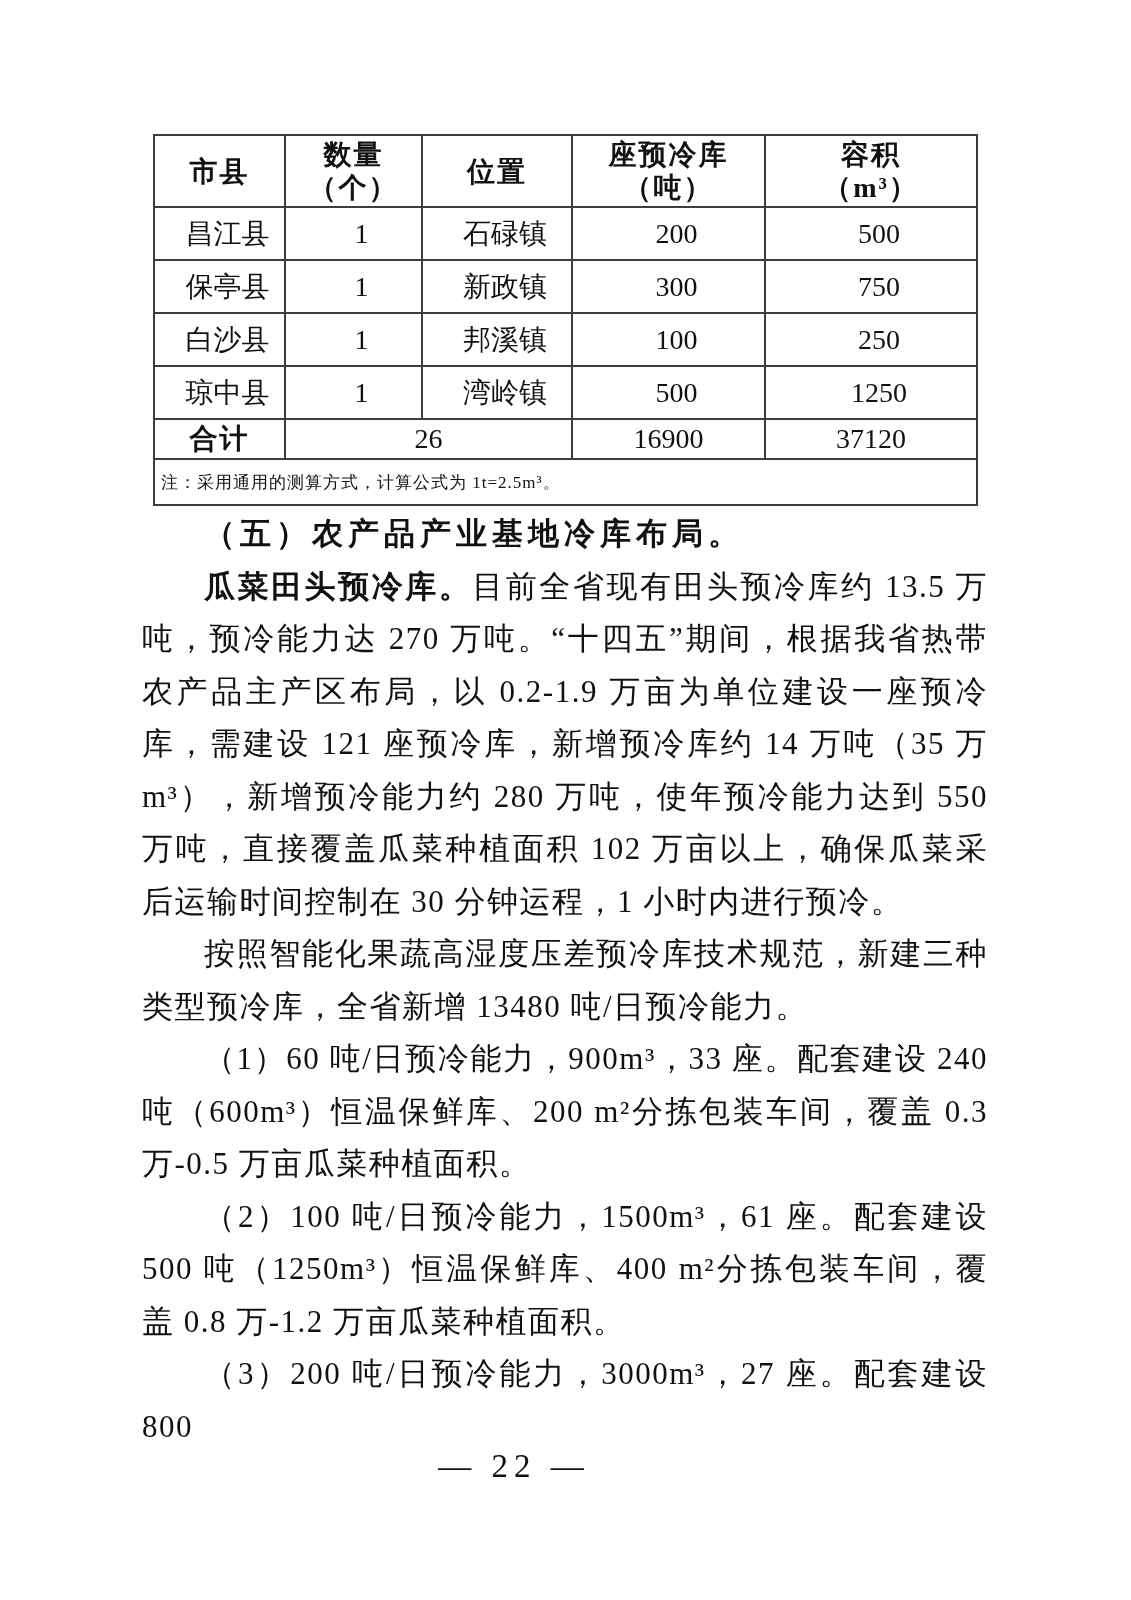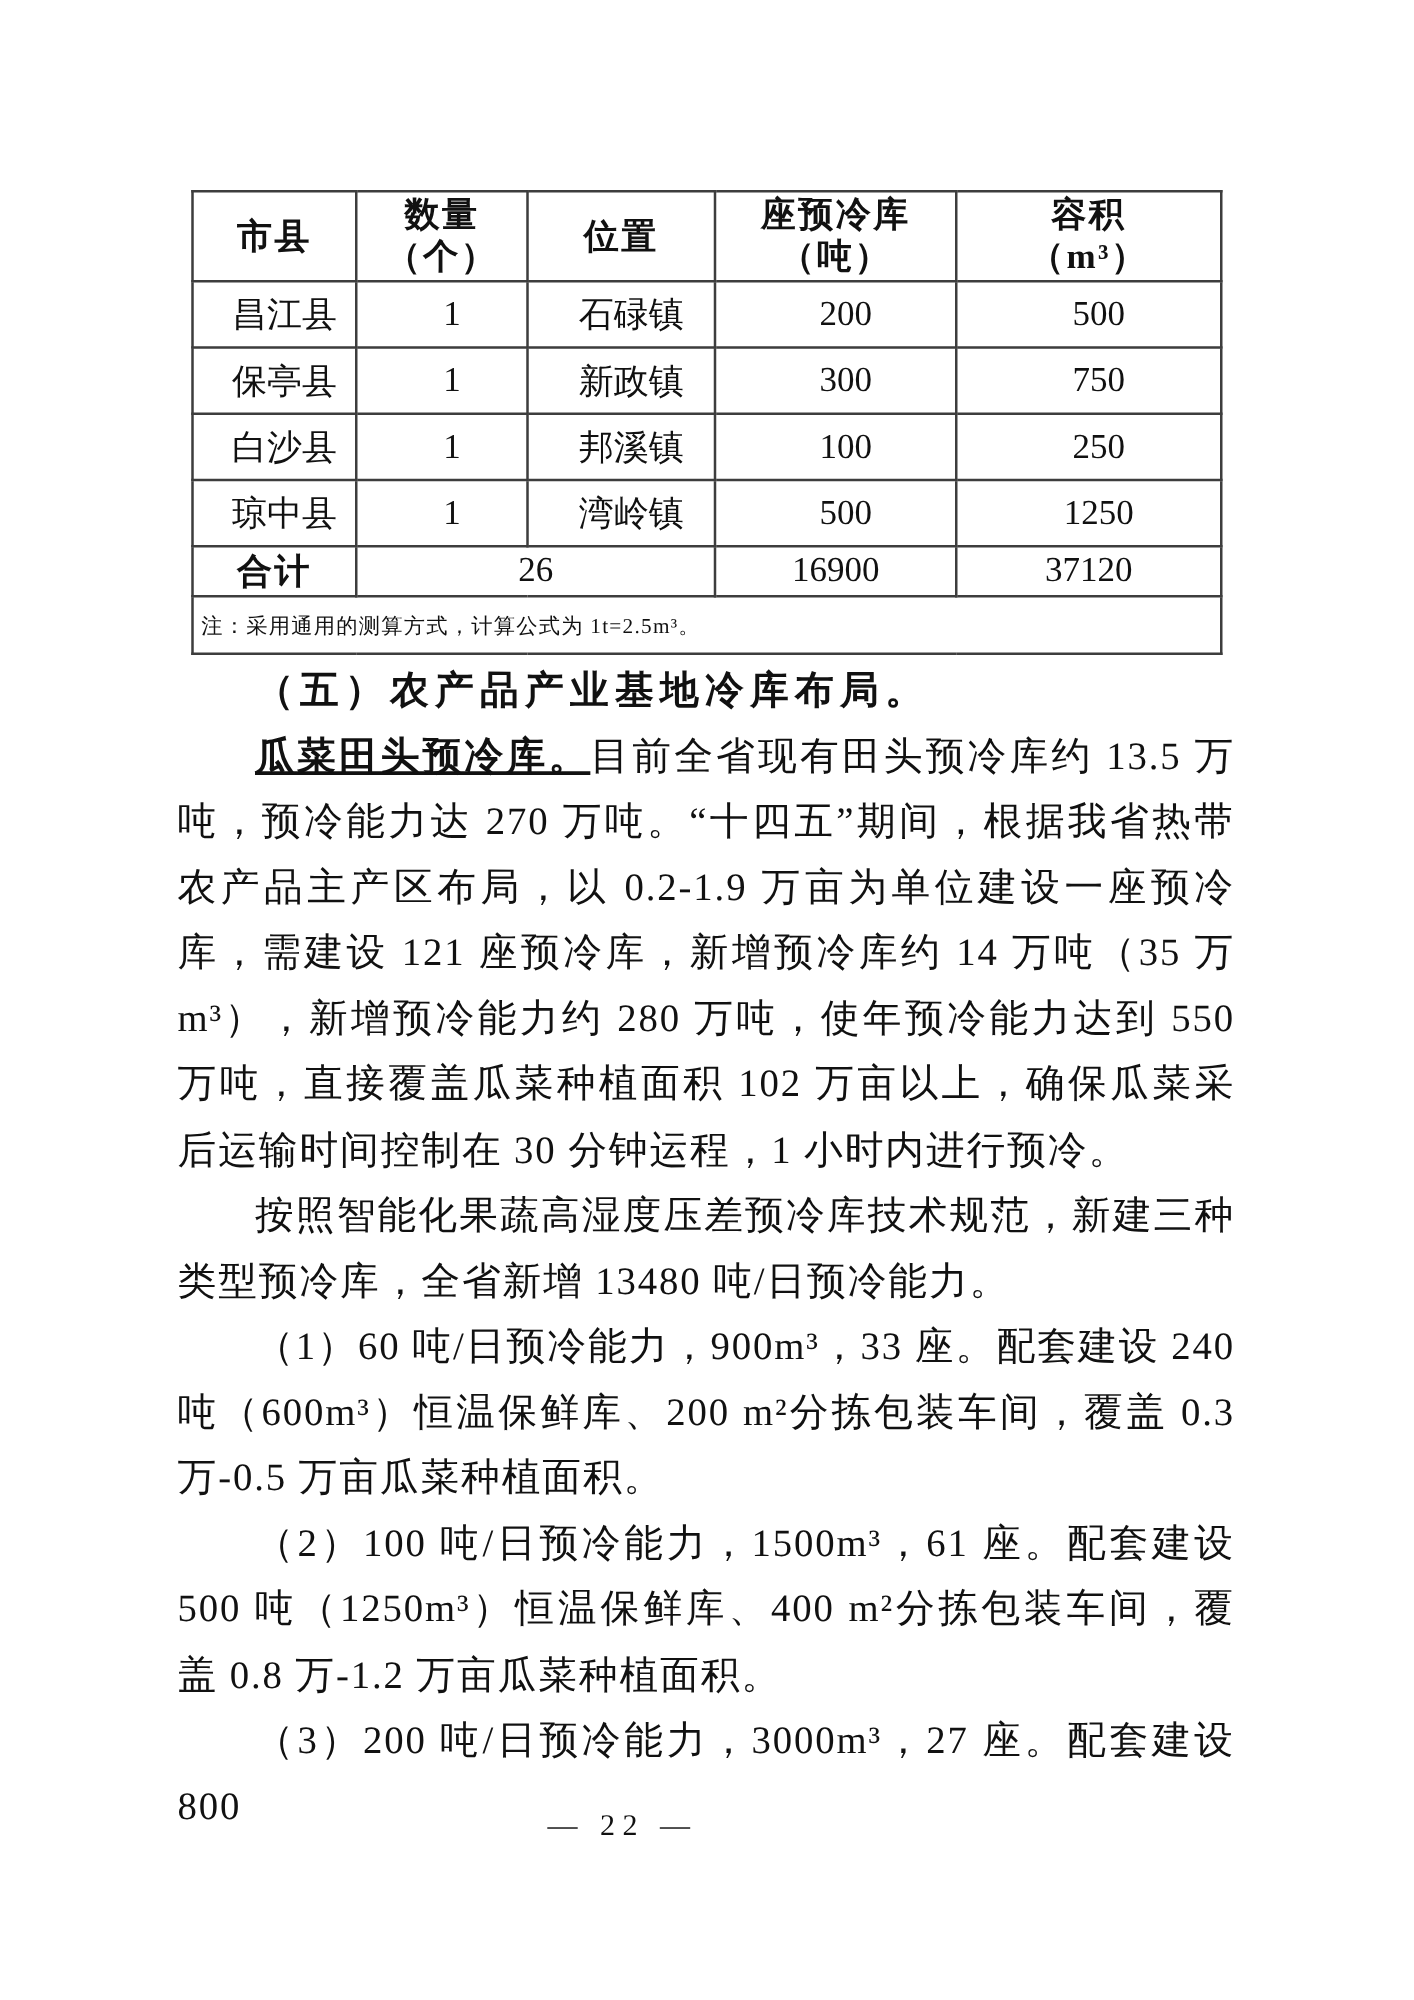--- a/index.html
+++ b/index.html
@@ -10,21 +10,21 @@
     margin: 0 auto;
     background: #ffffff;
     color: #111111;
     font-family: "Liberation Serif", "DejaVu Serif", serif;
     overflow: hidden;
     box-sizing: border-box;
   }
   .content {
     position: absolute;
     left: 142px;
-    top: 152px;
+    top: 134px;
     width: 846px;
   }
 
   
   table.doc-table {
     border-collapse: collapse;
     table-layout: fixed;
     width: 823px;
     margin-left: 11px;
     font-size: 28px;
@@ -60,30 +60,30 @@
     letter-spacing: 1.5px;
   }
   .body-text p {
     margin: 0;
     text-indent: 2em;
   }
   p.section-heading {
     font-weight: bold;
     letter-spacing: 5px;
   }
-  .lead-bold { font-weight: bold; text-decoration: underline; }
+  .lead-bold { font-weight: bold; }
 
   
   .page-footer {
     position: absolute;
-    left: 0;
+    left: 16px;
     width: 996px;
     top: 1448px;
     text-align: center;
-    font-size: 24px;
+    font-size: 33px;
     letter-spacing: 6px;
     color: #111111;
   }
 </style>
 </head>
 <body>
 
 <div class="page">
   <div class="content">
 

